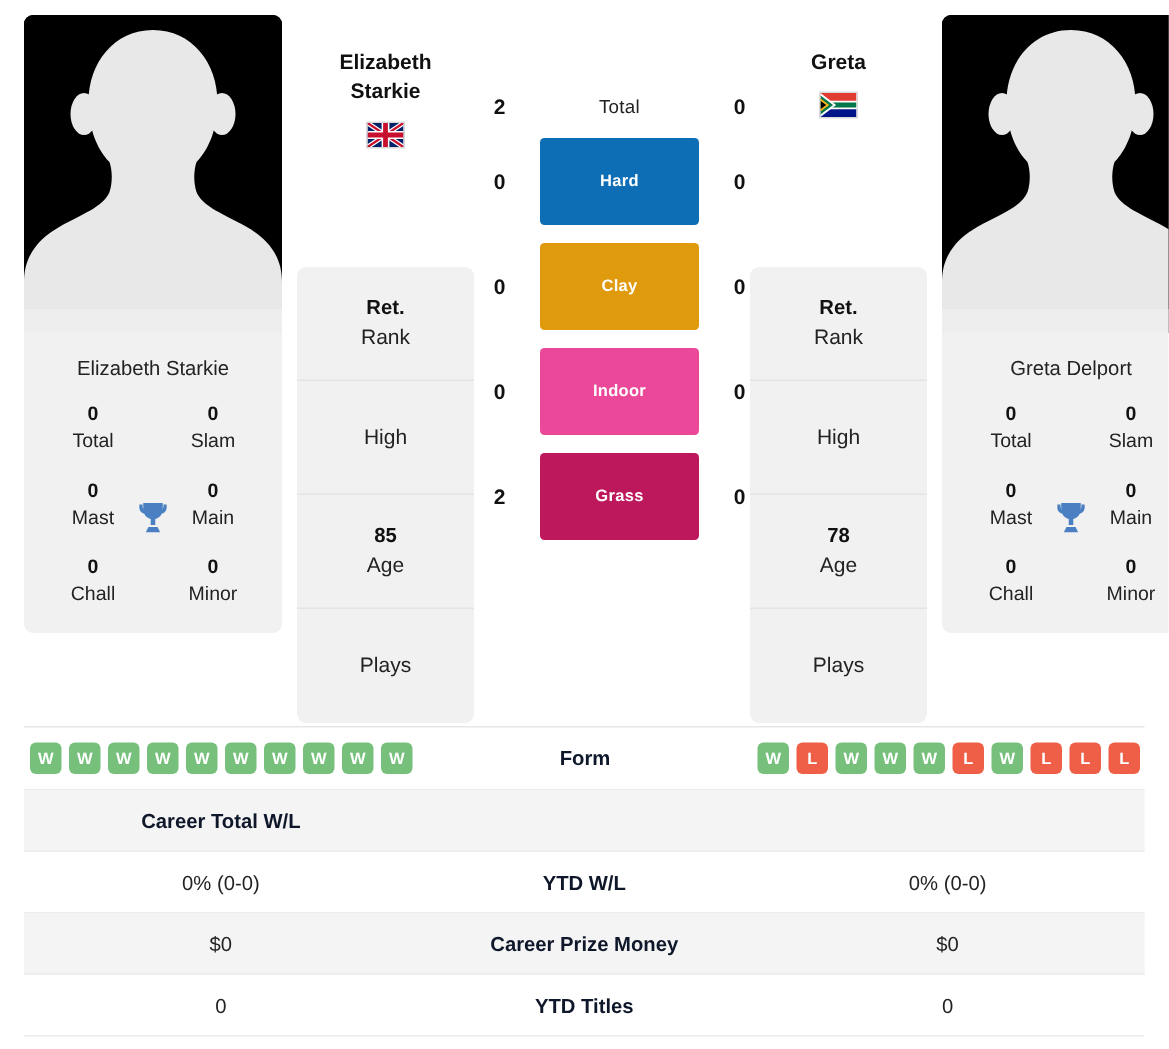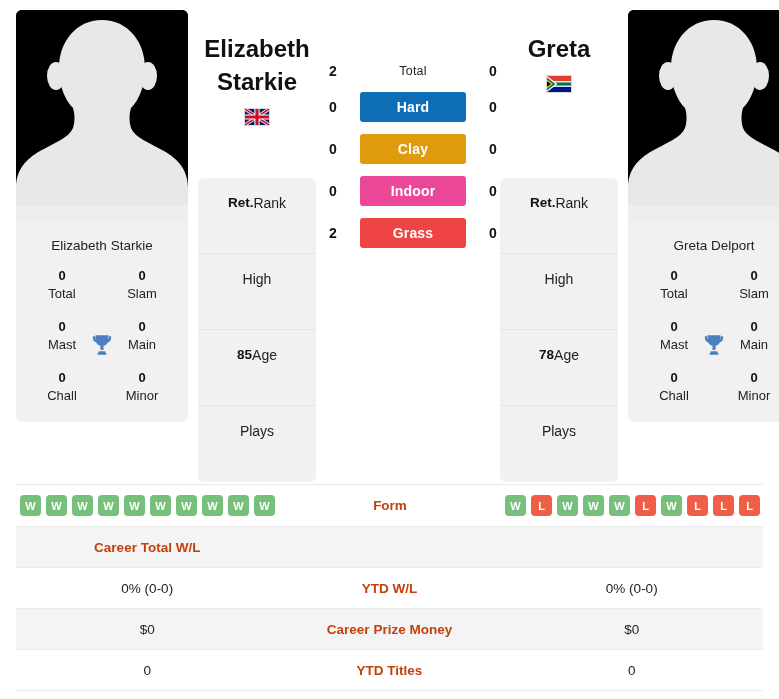--- a/index.html
+++ b/index.html
@@ -88,21 +88,21 @@
   }
   .info-col.left  { margin-left: 10px; }
   .info-col.right { margin-right: 10px; }
 
   .player-head {
     text-align: center;
     padding-top: 22px;
     min-height: 160px;
   }
   .player-head .pname {
-    font-size: 24px;
+    font-size: 14px;
     font-weight: bold;
     color: #111;
     line-height: 1.38;
   }
   .flag {
     margin: 10px auto 0;
     width: 26px; height: 18px;
     display: block;
     border: 1px solid rgba(0,0,0,.15);
   }
@@ -112,21 +112,21 @@
     border-radius: 6px;
     overflow: hidden;
     margin-top: 8px;
   }
   .info-row {
     text-align: center;
     padding: 16px 4px;
     border-bottom: 1px solid #e4e4e4;
     min-height: 76px;
     display: flex;
-    flex-direction: row;
+    flex-direction: column;
     justify-content: center;
   }
   .info-row:last-child { border-bottom: none; }
   .info-val {
     font-size: 13.5px;
     font-weight: bold;
     color: #111;
     line-height: 1.4;
     min-height: 0;
   }
@@ -154,24 +154,24 @@
     width: 184px;
   }
   .sval {
     font-size: 14px;
     font-weight: bold;
     color: #111;
     text-align: center;
   }
   .sbadge {
     text-align: center;
-    font-size: 14px;
+    font-size: 11px;
     font-weight: bold;
     color: #ffffff;
-    padding: 7px 0;
+    padding: 23px 0;
     border-radius: 3px;
     letter-spacing: .2px;
   }
   .sbadge.total {
     color: #222;
     background: transparent;
     font-weight: normal;
     font-size: 12.5px;
     padding: 2px 0;
   }
@@ -195,21 +195,21 @@
   .srow2 .cellL, .srow2 .cellR {
     text-align: center;
     font-size: 13.5px;
     color: #222;
     padding: 10px 4px;
   }
   .srow2 .cellM {
     text-align: center;
     font-size: 13.5px;
     font-weight: bold;
-    color: #c2410c;
+    color: #0f172a;
     padding: 10px 4px;
   }
 
   .form-list {
     display: flex;
     justify-content: center;
     gap: 5px;
     flex-wrap: nowrap;
   }
   .fbadge {
@@ -331,21 +331,21 @@
         <div class="sbadge" style="background:#e09a0e">Clay</div>
         <div class="sval">0</div>
       </div>
       <div class="srow">
         <div class="sval">0</div>
         <div class="sbadge" style="background:#ec4899">Indoor</div>
         <div class="sval">0</div>
       </div>
       <div class="srow">
         <div class="sval">2</div>
-        <div class="sbadge" style="background:#ef4444">Grass</div>
+        <div class="sbadge" style="background:#be185d">Grass</div>
         <div class="sval">0</div>
       </div>
     </div>
 
     <div class="info-col right">
       <div class="player-head">
         <div class="pname">Greta</div>
         <svg class="flag" viewBox="0 0 60 40">
           <rect width="60" height="40" fill="#ffffff"></rect>
           <path d="M0 0h60v13H0z" fill="#e03c31"></path>

